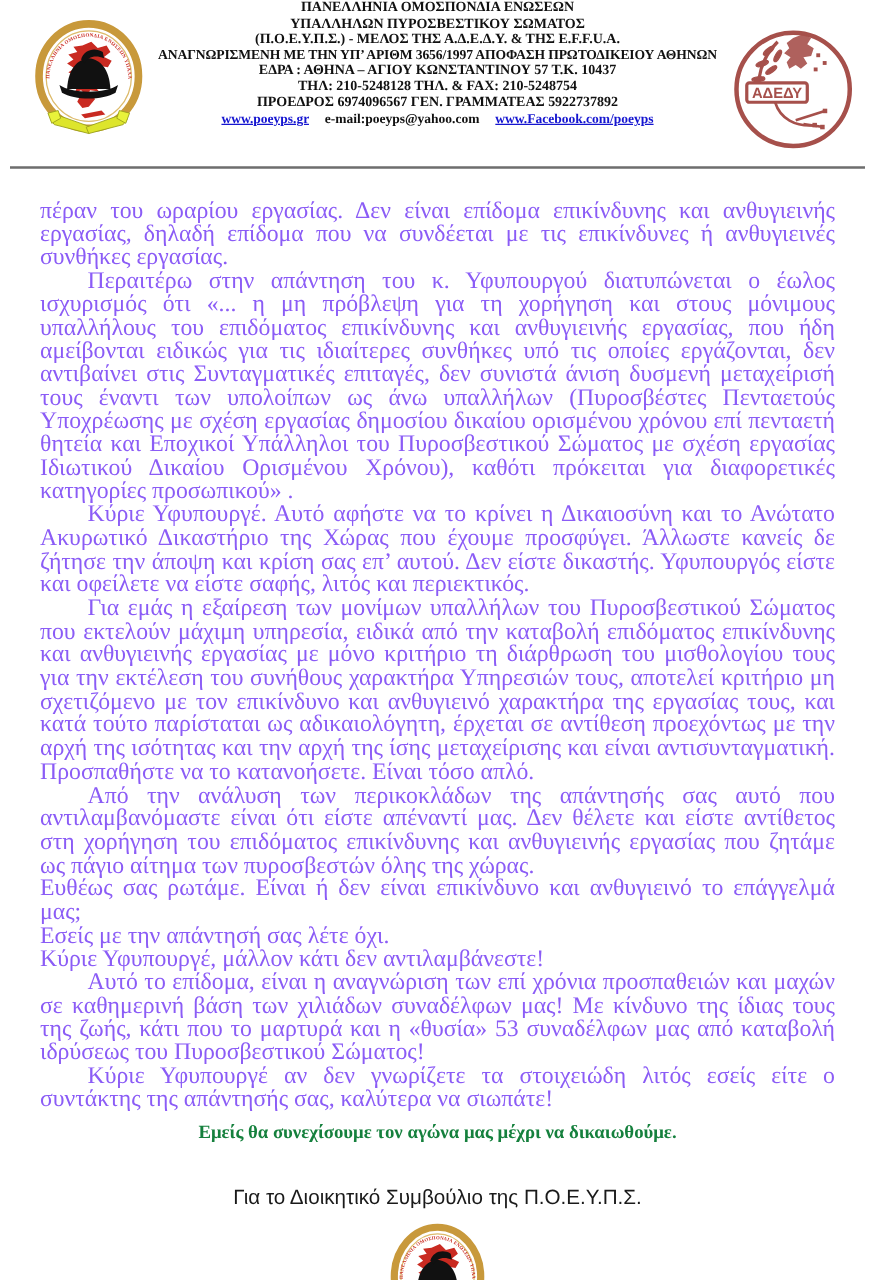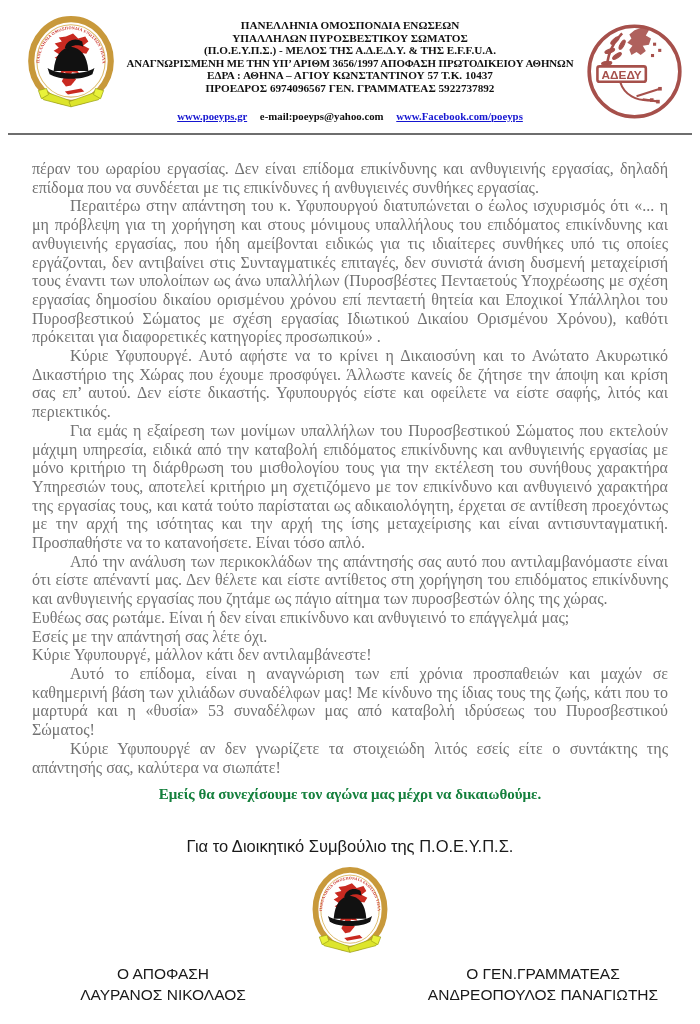--- a/index.html
+++ b/index.html
@@ -5,30 +5,30 @@
   html,body{margin:0;padding:0;background:#888;}
   .page{
     position:relative;width:700px;height:1024px;margin:0 auto;
     background:#ffffff;overflow:hidden;
     font-family:"Liberation Serif","DejaVu Serif",serif;color:#222;
   }
   
   .header{position:relative;height:133px;}
   .emblem-left{position:absolute;left:20px;top:12px;width:102px;height:106px;}
   .adedy{position:absolute;left:583px;top:20px;width:103px;height:103px;}
-  .org-block{width:480px;margin:0 auto;padding-top:19px;text-align:center;
+  .org-block{width:480px;margin:0 auto;text-align:center;
     font-weight:bold;font-size:11.2px;line-height:12.6px;color:#111;}
   .org-block .l4{font-size:10.9px;letter-spacing:-0.1px;}
-  .links-line{font-weight:bold;font-size:10.8px;margin-top:15px;white-space:nowrap;}
+  .links-line{font-weight:bold;font-size:10.8px;margin-top:1px;white-space:nowrap;}
   .links-line a{color:#1515d0;text-decoration:underline;}
   .links-line .email{color:#111;margin:0 10px;}
   .divider{position:absolute;left:8px;right:8px;top:133px;height:2px;background:#6e6e6e;}
   
-  .letter-body{padding:0 32px;margin-top:27px;font-size:16px;line-height:18.7px;
-    text-align:justify;color:#737373;}
+  .letter-body{padding:0 32px;margin-top:27px;font-size:19px;line-height:18.7px;
+    text-align:justify;color:#8b5cf6;}
   .letter-body p{margin:0;}
   .letter-body p.indent{text-indent:38px;}
   .slogan{margin-top:9px;text-align:center;font-weight:bold;font-size:15px;color:#15803d;}
   .board-line{margin-top:34px;text-align:center;
     font-family:"Liberation Sans","DejaVu Sans",sans-serif;font-size:16.5px;color:#1a1a1a;}
   .footer-emblem{display:block;margin:9px auto 0 auto;width:130px;height:96px;}
   
   .signatures{display:flex;justify-content:space-between;margin-top:2px;
     font-family:"Liberation Sans","DejaVu Sans",sans-serif;font-size:15.5px;
     line-height:21px;color:#1a1a1a;}
@@ -68,20 +68,21 @@
         <path d="M82,75 74,73 72,79 79,83 Z" fill="#E9F23A"></path>
       </g>
     </svg>
 
     <div class="org-block">
       <div>ΠΑΝΕΛΛΗΝΙΑ ΟΜΟΣΠΟΝΔΙΑ ΕΝΩΣΕΩΝ</div>
       <div>ΥΠΑΛΛΗΛΩΝ ΠΥΡΟΣΒΕΣΤΙΚΟΥ ΣΩΜΑΤΟΣ</div>
       <div>(Π.Ο.Ε.Υ.Π.Σ.) - ΜΕΛΟΣ ΤΗΣ Α.Δ.Ε.Δ.Υ. &amp; ΤΗΣ E.F.F.U.A.</div>
       <div class="l4">ΑΝΑΓΝΩΡΙΣΜΕΝΗ ΜΕ ΤΗΝ ΥΠ’ ΑΡΙΘΜ 3656/1997 ΑΠΟΦΑΣΗ ΠΡΩΤΟΔΙΚΕΙΟΥ ΑΘΗΝΩΝ</div>
       <div>ΕΔΡΑ : ΑΘΗΝΑ – ΑΓΙΟΥ ΚΩΝΣΤΑΝΤΙΝΟΥ 57 Τ.Κ. 10437</div>
+      <div>ΤΗΛ: 210-5248128 ΤΗΛ. &amp; FAX: 210-5248754</div>
       <div>ΠΡΟΕΔΡΟΣ 6974096567   ΓΕΝ. ΓΡΑΜΜΑΤΕΑΣ 5922737892</div>
       <div class="links-line">
         <a href="#">www.poeyps.gr</a>
         <span class="email">e-mail:poeyps@yahoo.com</span>
         <a href="#">www.Facebook.com/poeyps</a>
       </div>
     </div>
 
     <svg class="adedy" viewBox="0 0 100 100">
       <circle cx="50" cy="50" r="44" fill="#fff" stroke="#A6504B" stroke-width="3.5"></circle>

